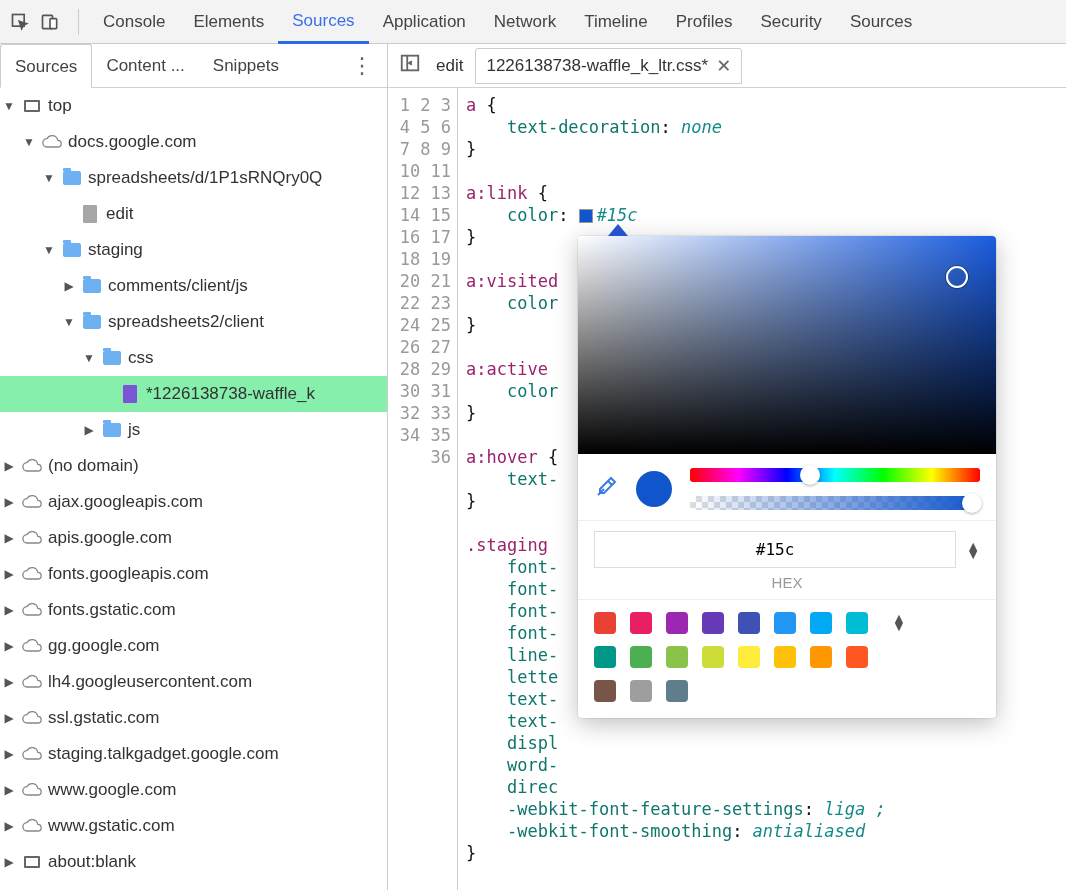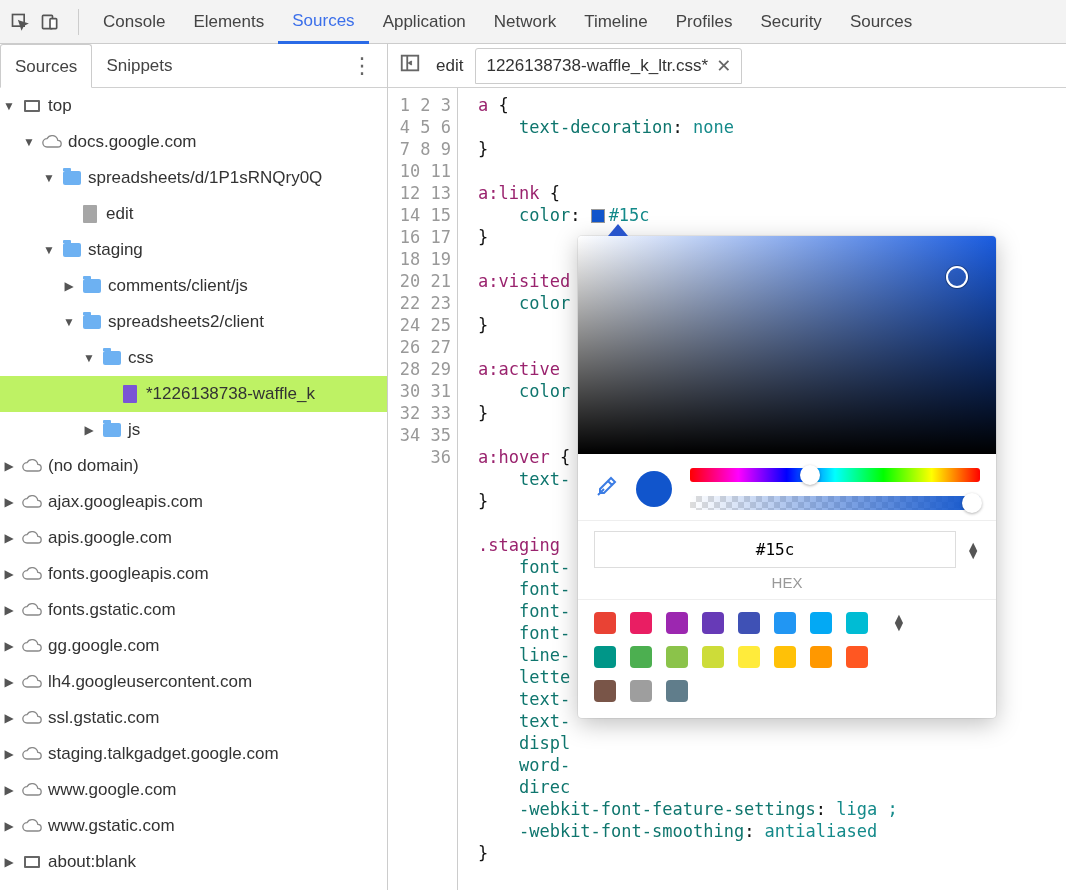--- a/index.html
+++ b/index.html
@@ -101,37 +101,37 @@
   }
   .tree-row {
     display:flex;
     align-items:center;
     height:36px;
     padding-left:6px;
     gap:6px;
     white-space:nowrap;
     cursor:pointer;
   }
-  .tree-row.selected { background:#bef264; }
+  .tree-row.selected { background:#86efac; }
   .disclosure {
     width:14px;
     text-align:center;
     color:#555;
     font-size:12px;
     cursor:pointer;
   }
   .icon { width:20px; height:20px; display:inline-flex; align-items:center; justify-content:center; }
   .frame-icon { border:2px solid #666; width:16px; height:12px; border-radius:1px; }
   .cloud-icon svg { width:22px; height:16px; }
   .folder-icon { width:18px; height:14px; background:#6db1f2; border-radius:2px; position:relative; }
   .folder-icon::before { content:""; position:absolute; left:0; top:-3px; width:8px; height:3px; background:#6db1f2; border-radius:1px 1px 0 0;}
   .file-icon { width:14px; height:18px; background:#a6a6a6; border-radius:1px; }
   .file-icon.purple { background:#7a55d6; }
 
-  .editor { flex:1; position:relative; display:flex;gap:12px; }
+  .editor { flex:1; position:relative; display:flex; }
   .gutter {
     width:70px;
     background:#fff;
     border-right:1px solid #ccc;
     text-align:right;
     padding:6px 6px 0 0;
     color:#999;
     font-family: Menlo, monospace;
     font-size:17px;
     line-height:22px;
@@ -139,21 +139,21 @@
   .code {
     flex:1;
     padding:6px 0 0 8px;
     font-family: Menlo, monospace;
     font-size:17px;
     line-height:22px;
     white-space: pre;
     color:#111;
   }
   .tok-prop { color:#0f766e; }
-  .tok-val  { color:#148a8a; }
+  .tok-val  { color:#148a8a;font-style:italic; }
   .tok-sel  { color:#9a236e; }
   .swatch { display:inline-block; width:14px; height:14px; background:#1155cc; border:1px solid #999; vertical-align:-2px; margin-right:4px;}
 
   
   .picker {
     position:absolute;
     left:190px;
     top:148px;
     width:418px;
     background:#fff;
@@ -267,20 +267,21 @@
       <div class="tab">Profiles</div>
       <div class="tab">Security</div>
       <div class="tab">Sources</div>
     </div>
 </div>
 
 <div class="sec-row">
   <div class="sec-left">
     <div id="subtabs-container" style="display:flex;">
         <div class="subtab active">Sources</div>
+        <div class="subtab">Content ...</div>
         <div class="subtab">Snippets</div>
       </div>
     <div class="more">⋮</div>
   </div>
   <div class="sec-right">
     <div class="nav-toggle">
       <svg width="22" height="22" viewBox="0 0 24 24" fill="none" stroke="#666" stroke-width="2">
         <rect x="3" y="4" width="18" height="16"></rect>
           <path d="M9 4 V20"></path>
           <path d="M14 10 L11 12 L14 14" fill="#666"></path>

